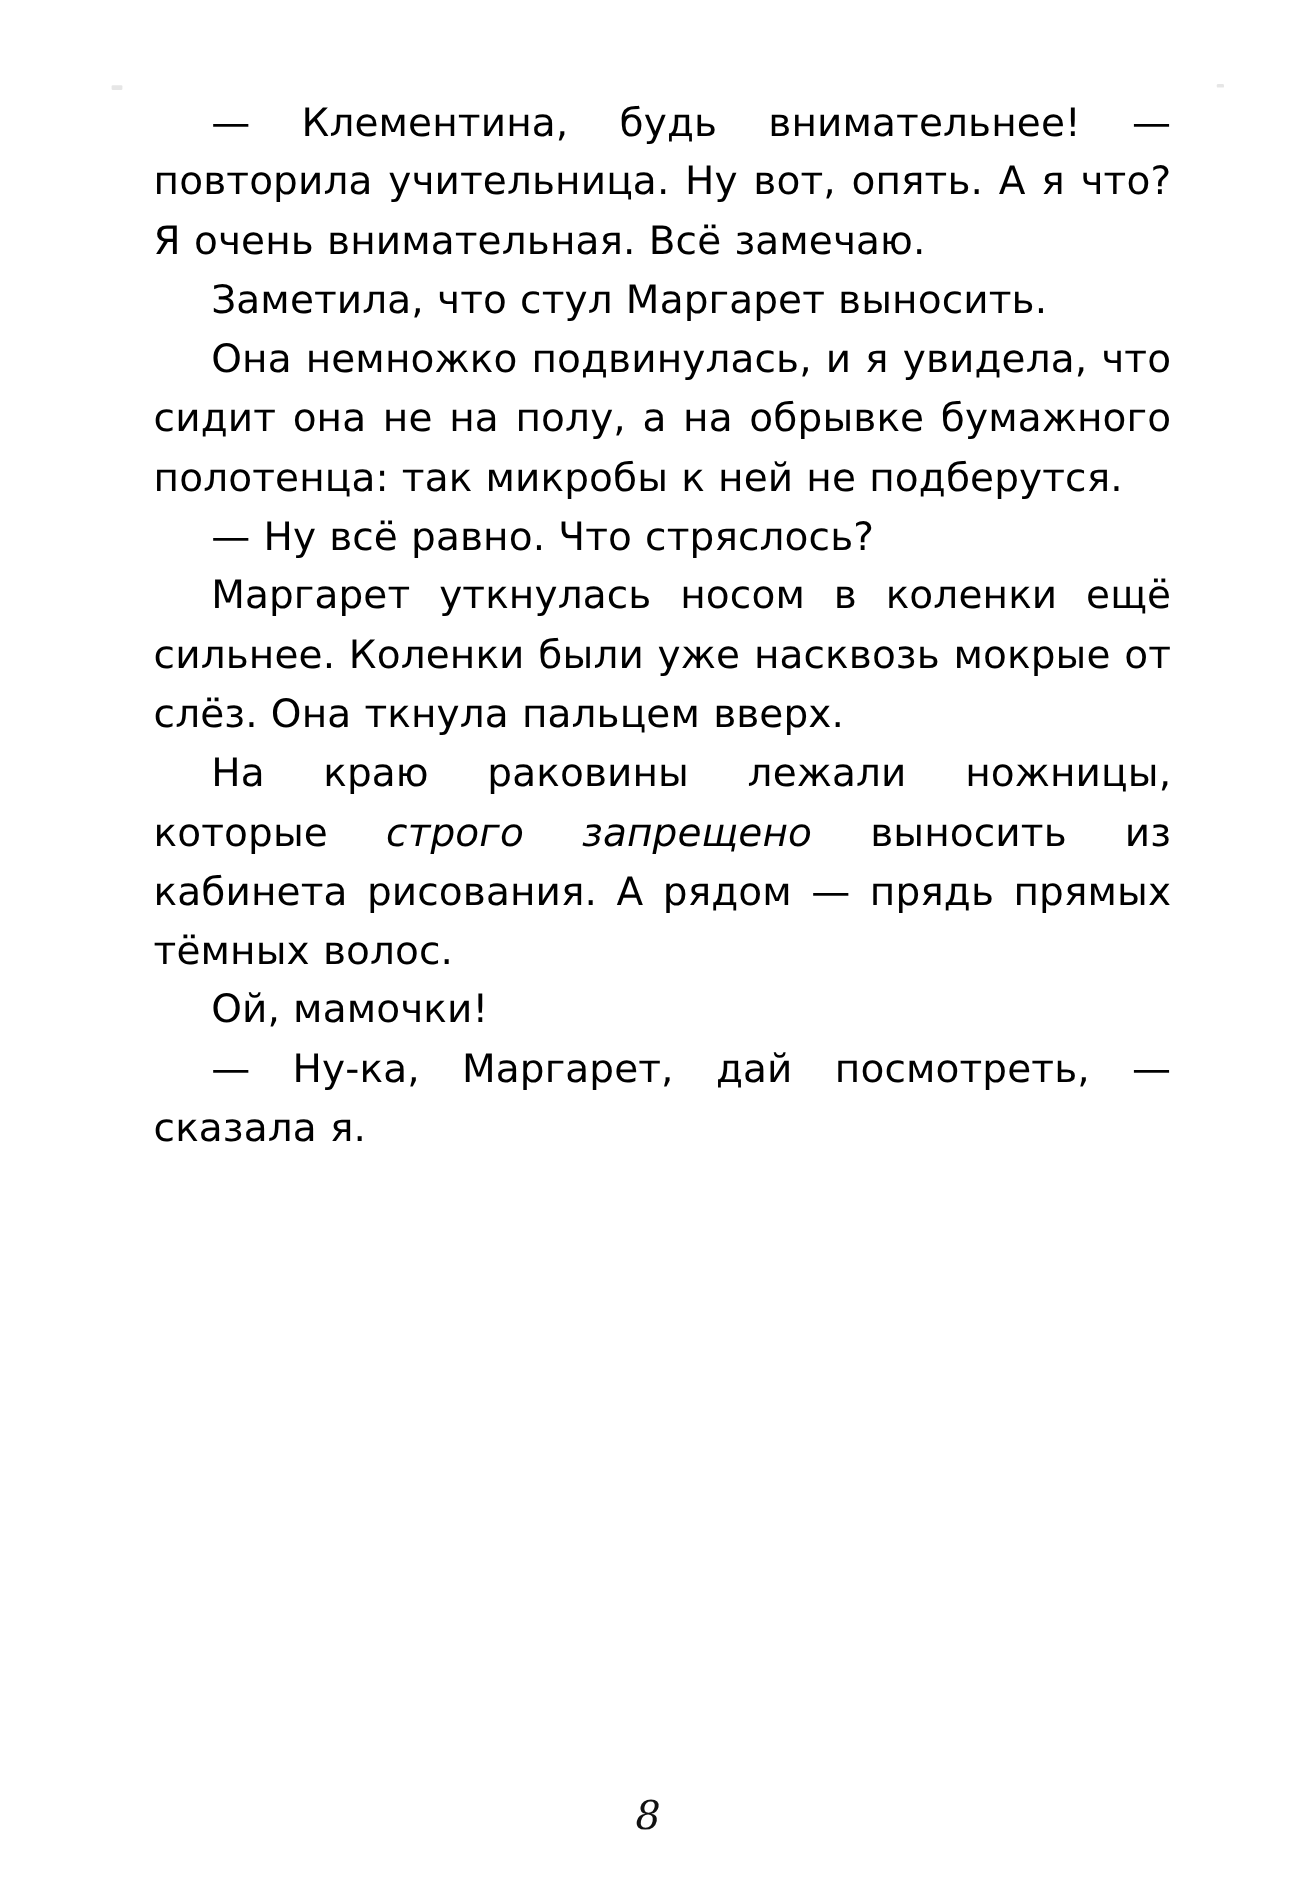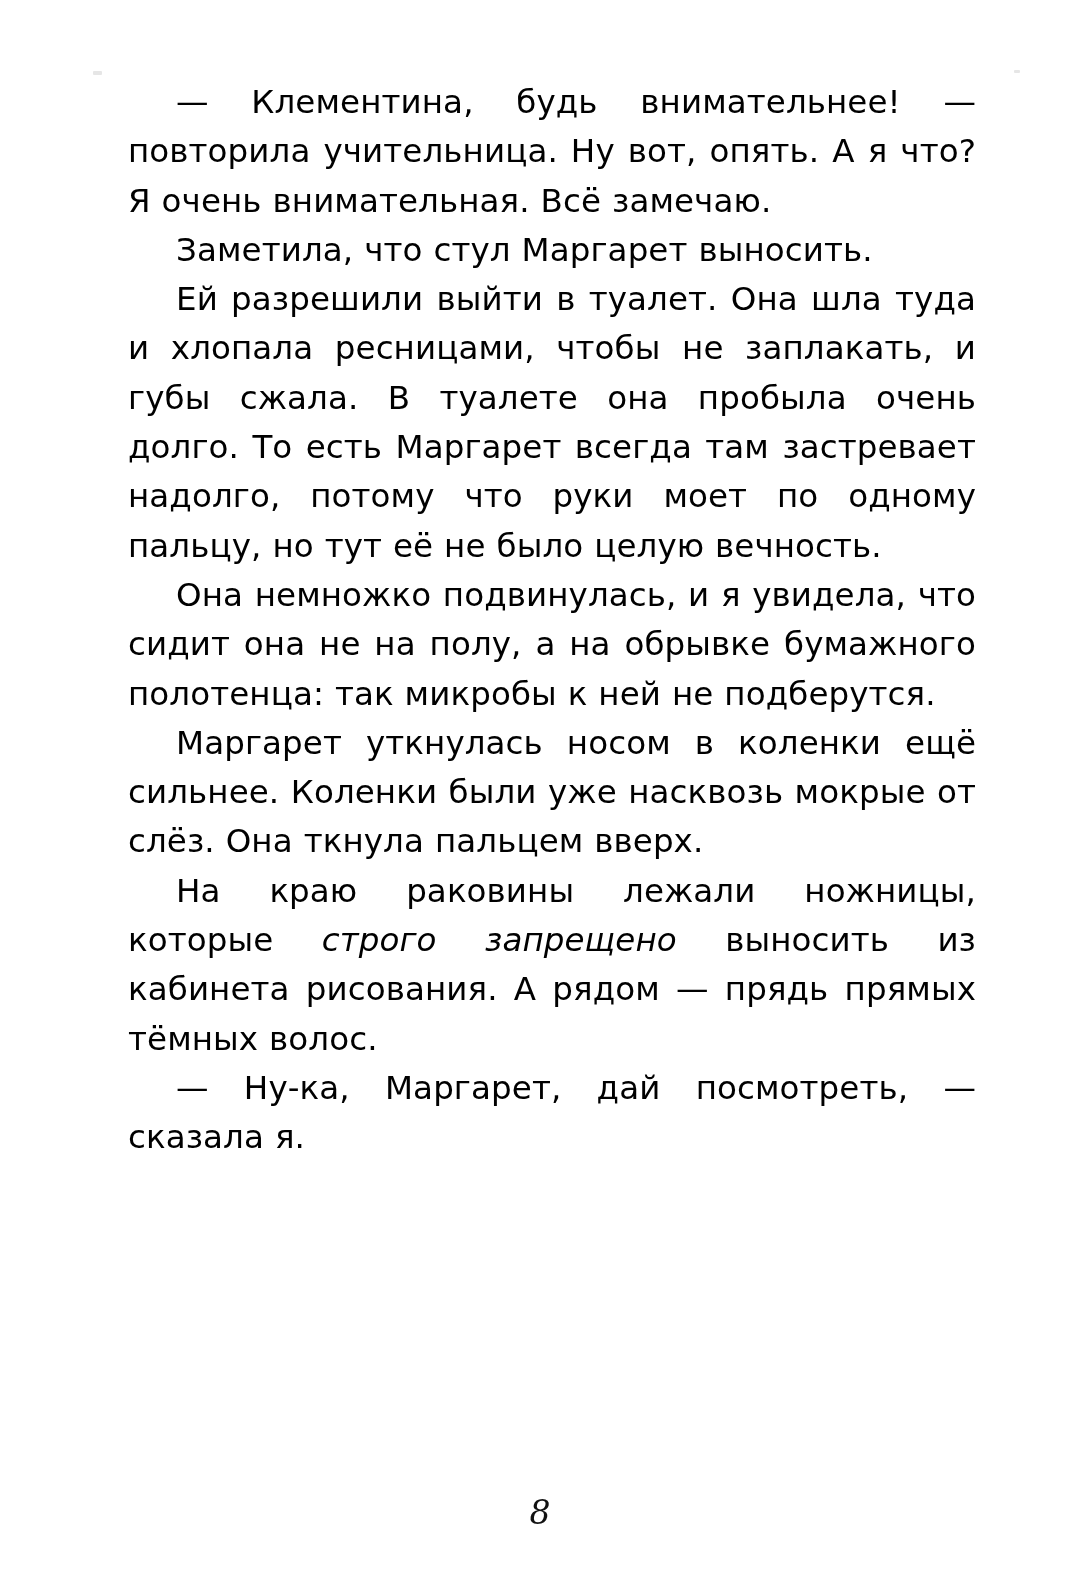--- a/index.html
+++ b/index.html
@@ -78,25 +78,26 @@
 
 <div class="page">
 
   <span class="speck speck-left"></span>
   <span class="speck speck-right"></span>
 
   <div class="text-column">
 
     <p class="para">— Клементина, будь внимательнее! — повторила учительница. Ну вот, опять. А я что? Я очень внимательная. Всё замечаю.</p>
     <p class="para">Заметила, что стул Маргарет выносить.</p>
-    <p class="para">Ей разрешили выйти в туалет. Она шла туда и хлопала ресницами, чтобы не заплакать, и губы сжала. В туалете она пробыла очень долго. То есть Маргарет всегда там застревает надолго, потому что руки моет по одному пальцу, но тут её не было целую вечность.</p>
     <p class="para">Она немножко подвинулась, и я увидела, что сидит она не на полу, а на обрывке бумажного полотенца: так микробы к ней не подберутся.</p>
+    <p class="para">— Ну всё равно. Что стряслось?</p>
     <p class="para">Маргарет уткнулась носом в коленки ещё сильнее. Коленки были уже насквозь мокрые от слёз. Она ткнула пальцем вверх.</p>
 
     <p class="para"><span>На краю раковины лежали ножницы, которые </span><em class="emphasis">строго запрещено</em><span> выносить из кабинета рисования. А рядом — прядь прямых тёмных волос.</span></p>
 
+    <p class="para">Ой, мамочки!</p>
     <p class="para">— Ну-ка, Маргарет, дай посмотреть, — сказала я.</p>
 
   </div>
 
   <div class="page-number">8</div>
 
 </div>
 
 </body></html>

